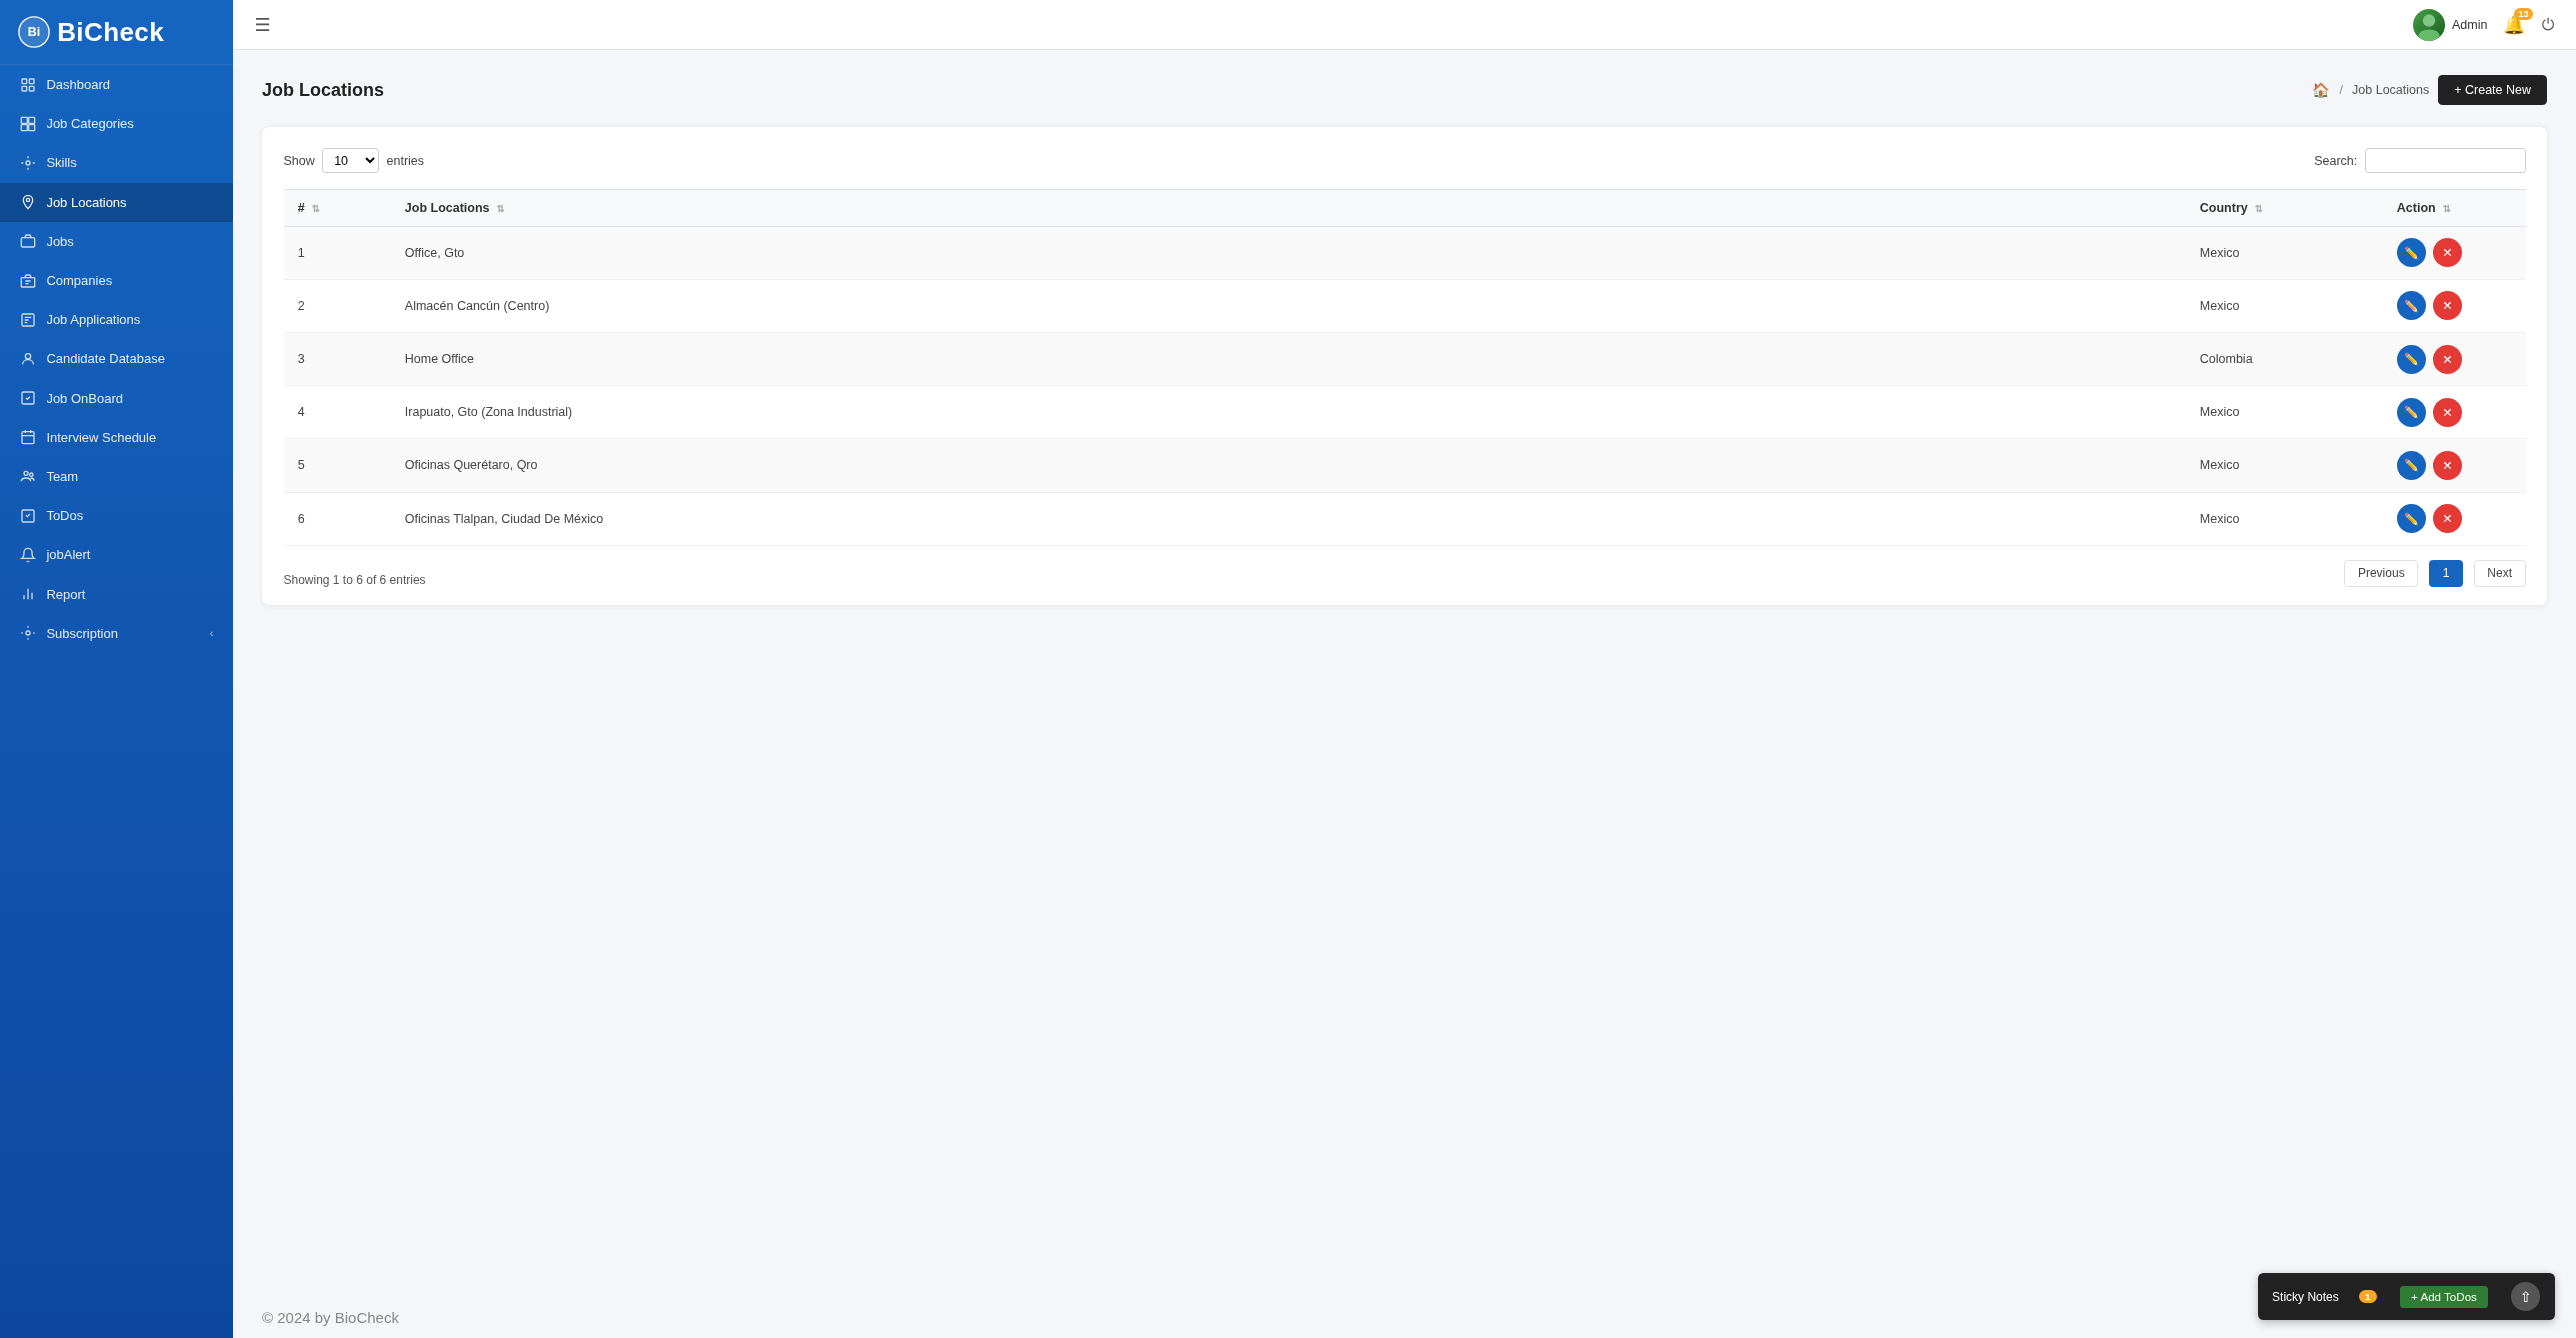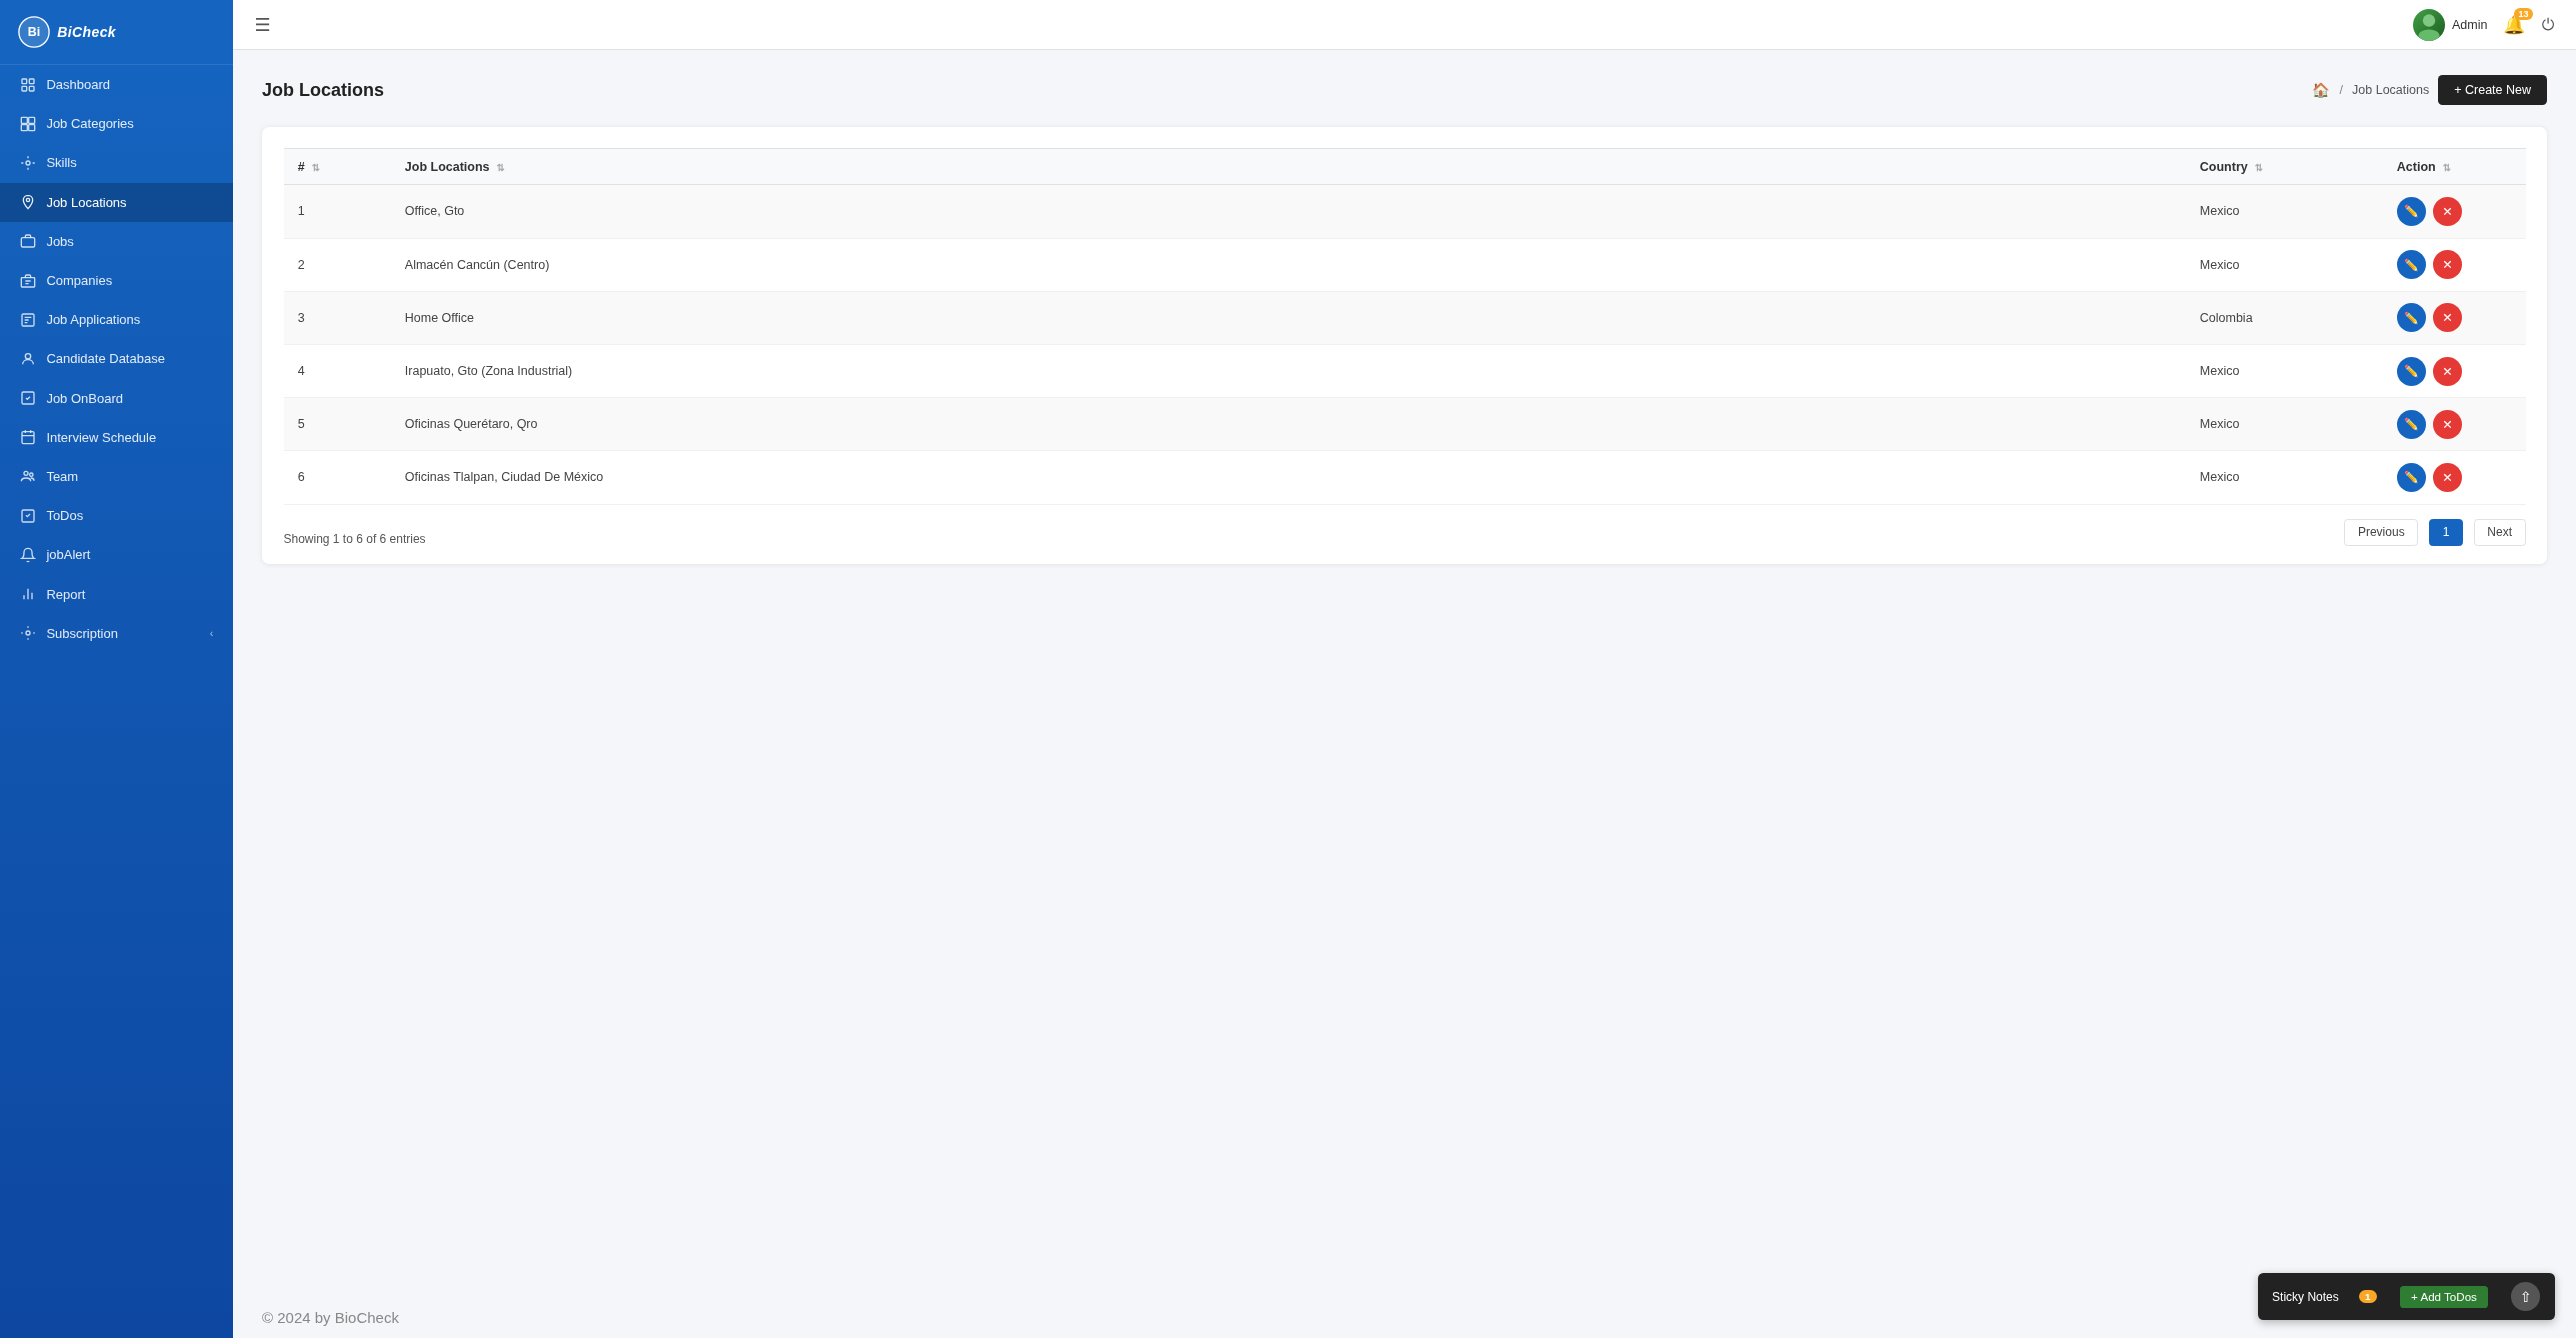--- a/index.html
+++ b/index.html
@@ -17,25 +17,24 @@
       overflow-y: auto;
     }
     #sidebar-logo {
       padding: 16px 18px;
       display: flex;
       align-items: center;
       background: #1565c0;
       border-bottom: 0.9px solid rgba(255,255,255,0.1);
     }
     #sidebar-logo-text {
-      font-size: 14px;
+      font-size: 26px;
       font-weight: 700;
       color: #fff;
       letter-spacing: 0.4px;
-      font-style: italic;
     }
     .logo-icon {
       width: 32px;
       height: 32px;
       margin-right: 7.2px;
     }
     .nav-item {
       display: flex;
       align-items: center;
       padding: 11.6px 19.7px;
@@ -428,20 +427,36 @@
       <div id="breadcrumb-right">
         <span class="bc-home">🏠</span>
         <span class="bc-sep">/</span>
         <span class="bc-current">Job Locations</span>
         <button class="create-new-btn">+ Create New</button>
       </div>
     </div>
 
     <div id="table-card">
 
+      <div id="table-controls">
+        <div id="show-entries">
+          <span>Show</span>
+          <select id="entries-select">
+            <option>10</option>
+            <option>25</option>
+            <option>50</option>
+            <option>100</option>
+          </select>
+          <span>entries</span>
+        </div>
+        <div id="search-wrap">
+          <label>Search:</label>
+          <input id="search-input" type="text" style="">
+        </div>
+      </div>
 
       <table>
         <thead>
           <tr>
             <th style="width:107px">
               # <span class="sort-icon">⇅</span>
             </th>
             <th>
               Job Locations <span class="sort-icon">⇅</span>
             </th>

